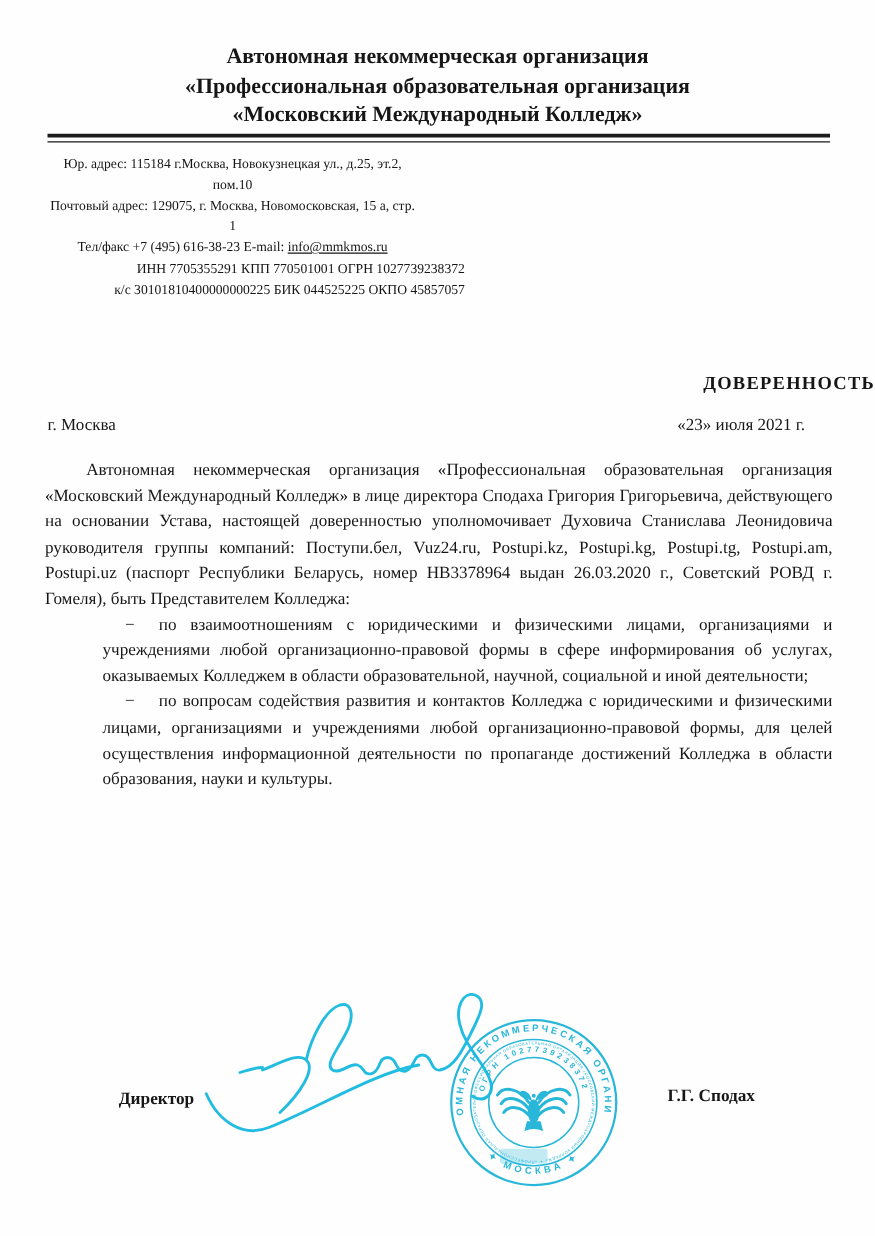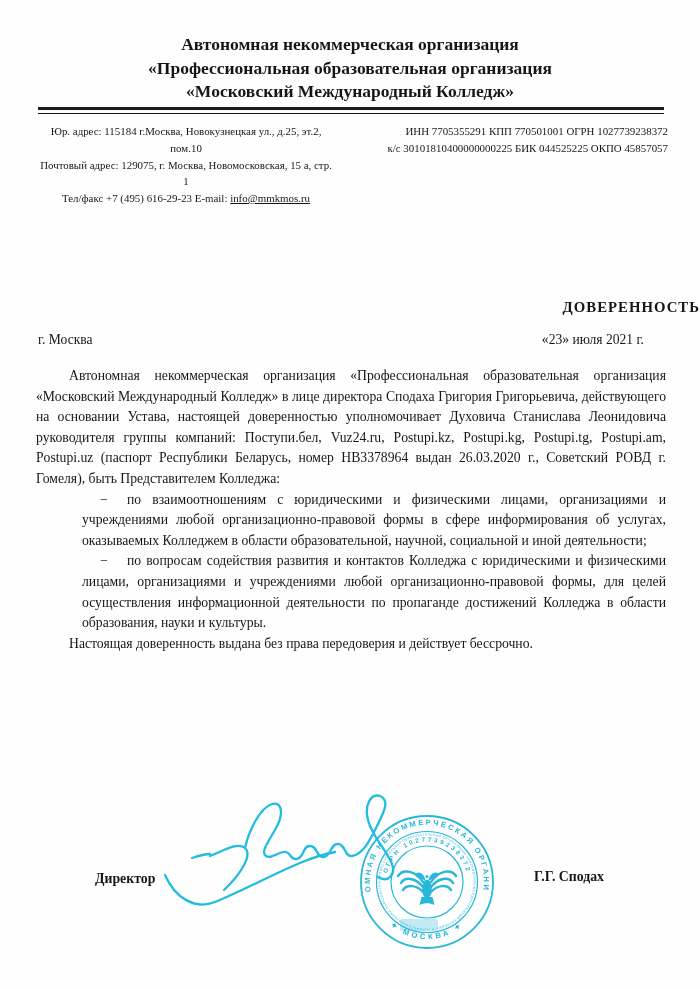--- a/index.html
+++ b/index.html
@@ -16,21 +16,21 @@
   .org-header{
     top:33px;left:0;width:700px;text-align:center;
     font-weight:bold;font-size:17.5px;line-height:23.5px;
   }
   .rule{
     top:107px;left:38px;right:36px;height:3px;
     border-top:3px solid #1b1b1b;border-bottom:1.5px solid #1b1b1b;
   }
   .contacts{
     top:123px;left:38px;right:32px;display:flex;
-    font-size:10.9px;line-height:16.8px;
+    font-size:10.9px;line-height:16.8px;flex-direction:column;
   }
   .contacts .col-left{width:47%;text-align:center;}
   .contacts .col-right{width:53%;text-align:right;}
   .email{text-decoration:underline;color:#161616;}
 
   
   .doc-title{
     top:299px;left:0;width:700px;text-align:right;
     font-weight:bold;font-size:14.8px;letter-spacing:1px;
   }
@@ -70,42 +70,41 @@
   <div>«Профессиональная образовательная организация</div>
   <div>«Московский Международный Колледж»</div>
 </div>
 
 <div class="abs rule"></div>
 
 <div class="abs contacts">
   <div class="col-left">
     <div>Юр. адрес: 115184 г.Москва, Новокузнецкая ул., д.25, эт.2, пом.10</div>
     <div>Почтовый адрес: 129075, г. Москва, Новомосковская, 15 а, стр. 1</div>
-    <div><span>Тел/факс +7 (495) 616-29-23 E-mail: </span><span class="email">info@mmkmos.ru</span></div>
+    <div><span>Тел/факс +7 (495) 616-38-23 E-mail: </span><span class="email">info@mmkmos.ru</span></div>
   </div>
   <div class="col-right">
     <div>ИНН 7705355291 КПП 770501001 ОГРН 1027739238372</div>
     <div>к/с 30101810400000000225 БИК  044525225 ОКПО 45857057</div>
   </div>
 </div>
 
 <div class="abs doc-title">ДОВЕРЕННОСТЬ</div>
 
 <div class="abs city-date">
   <span>г. Москва</span>
   <span>«23» июля 2021 г.</span>
 </div>
 
 <div class="abs body-text">
   <p class="p-indent">Автономная некоммерческая организация «Профессиональная образовательная организация «Московский Международный Колледж» в лице директора Сподаха Григория Григорьевича, действующего на основании Устава, настоящей доверенностью уполномочивает Духовича Станислава Леонидовича руководителя группы компаний: Поступи.бел, Vuz24.ru, Postupi.kz, Postupi.kg, Postupi.tg, Postupi.am, Postupi.uz (паспорт Республики Беларусь, номер НВ3378964 выдан 26.03.2020 г., Советский РОВД г. Гомеля), быть Представителем Колледжа:</p>
   <ul class="points">
     <li><span class="dash">−</span><span>по взаимоотношениям с юридическими и физическими лицами, организациями и учреждениями любой организационно-правовой формы в сфере информирования об услугах, оказываемых Колледжем в области образовательной, научной, социальной и иной деятельности;</span></li>
     <li><span class="dash">−</span><span>по вопросам содействия развития и контактов Колледжа с юридическими и физическими лицами, организациями и учреждениями любой организационно-правовой формы, для целей осуществления информационной деятельности по пропаганде достижений Колледжа в области образования, науки и культуры.</span></li>
   </ul>
-  <p class="p-indent closing">Настоящая доверенность выдана без права передоверия и действует бессрочно.</p>
 </div>
 
 <div class="abs director-label">Директор</div>
 <div class="abs signer-name">Г.Г. Сподах</div>
 
 <div class="abs stamp-wrap">
   <svg width="140" height="140" viewBox="-70 -70 140 140">
     <defs>
       <path id="arcOuterTop" d="M -56.1 9.9 A 57 57 0 1 1 56.1 9.9" fill="none"></path>
       <path id="arcOuterBottom" d="M -49.4 28.5 A 57 57 0 0 0 49.4 28.5" fill="none"></path>

